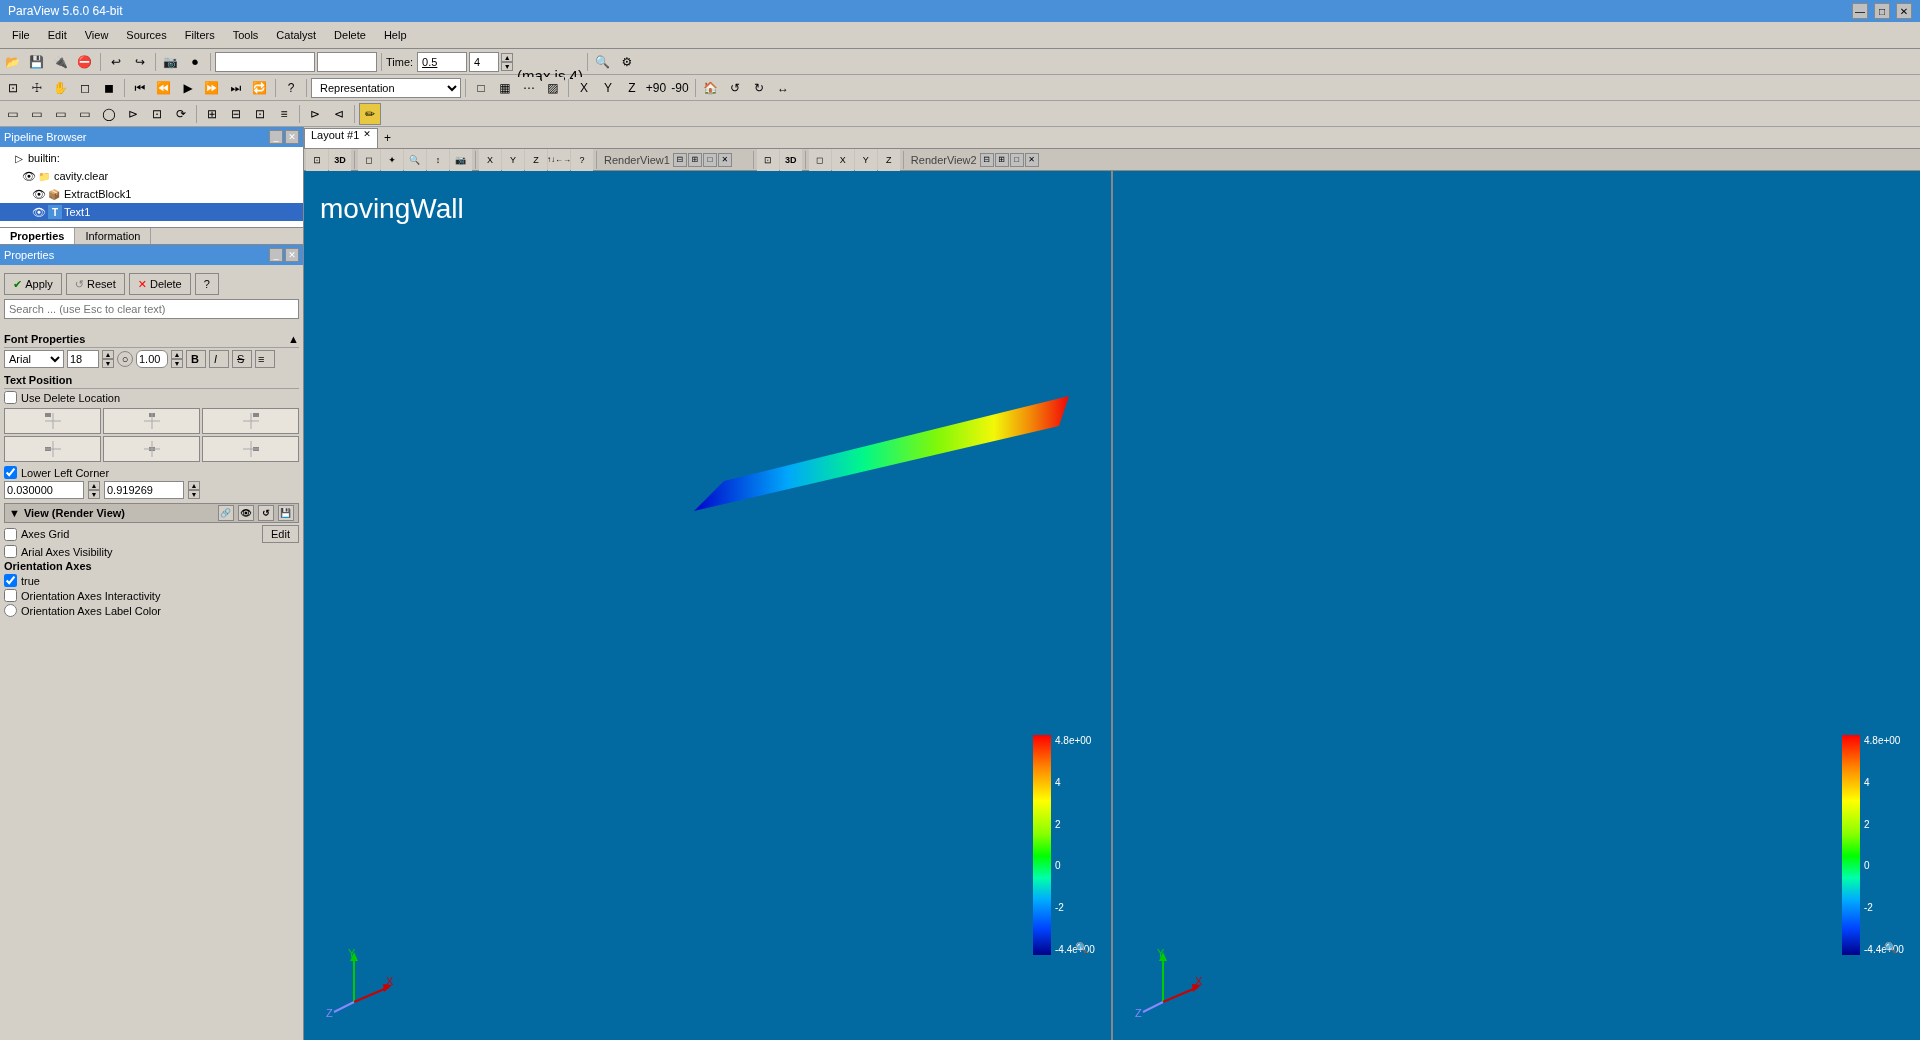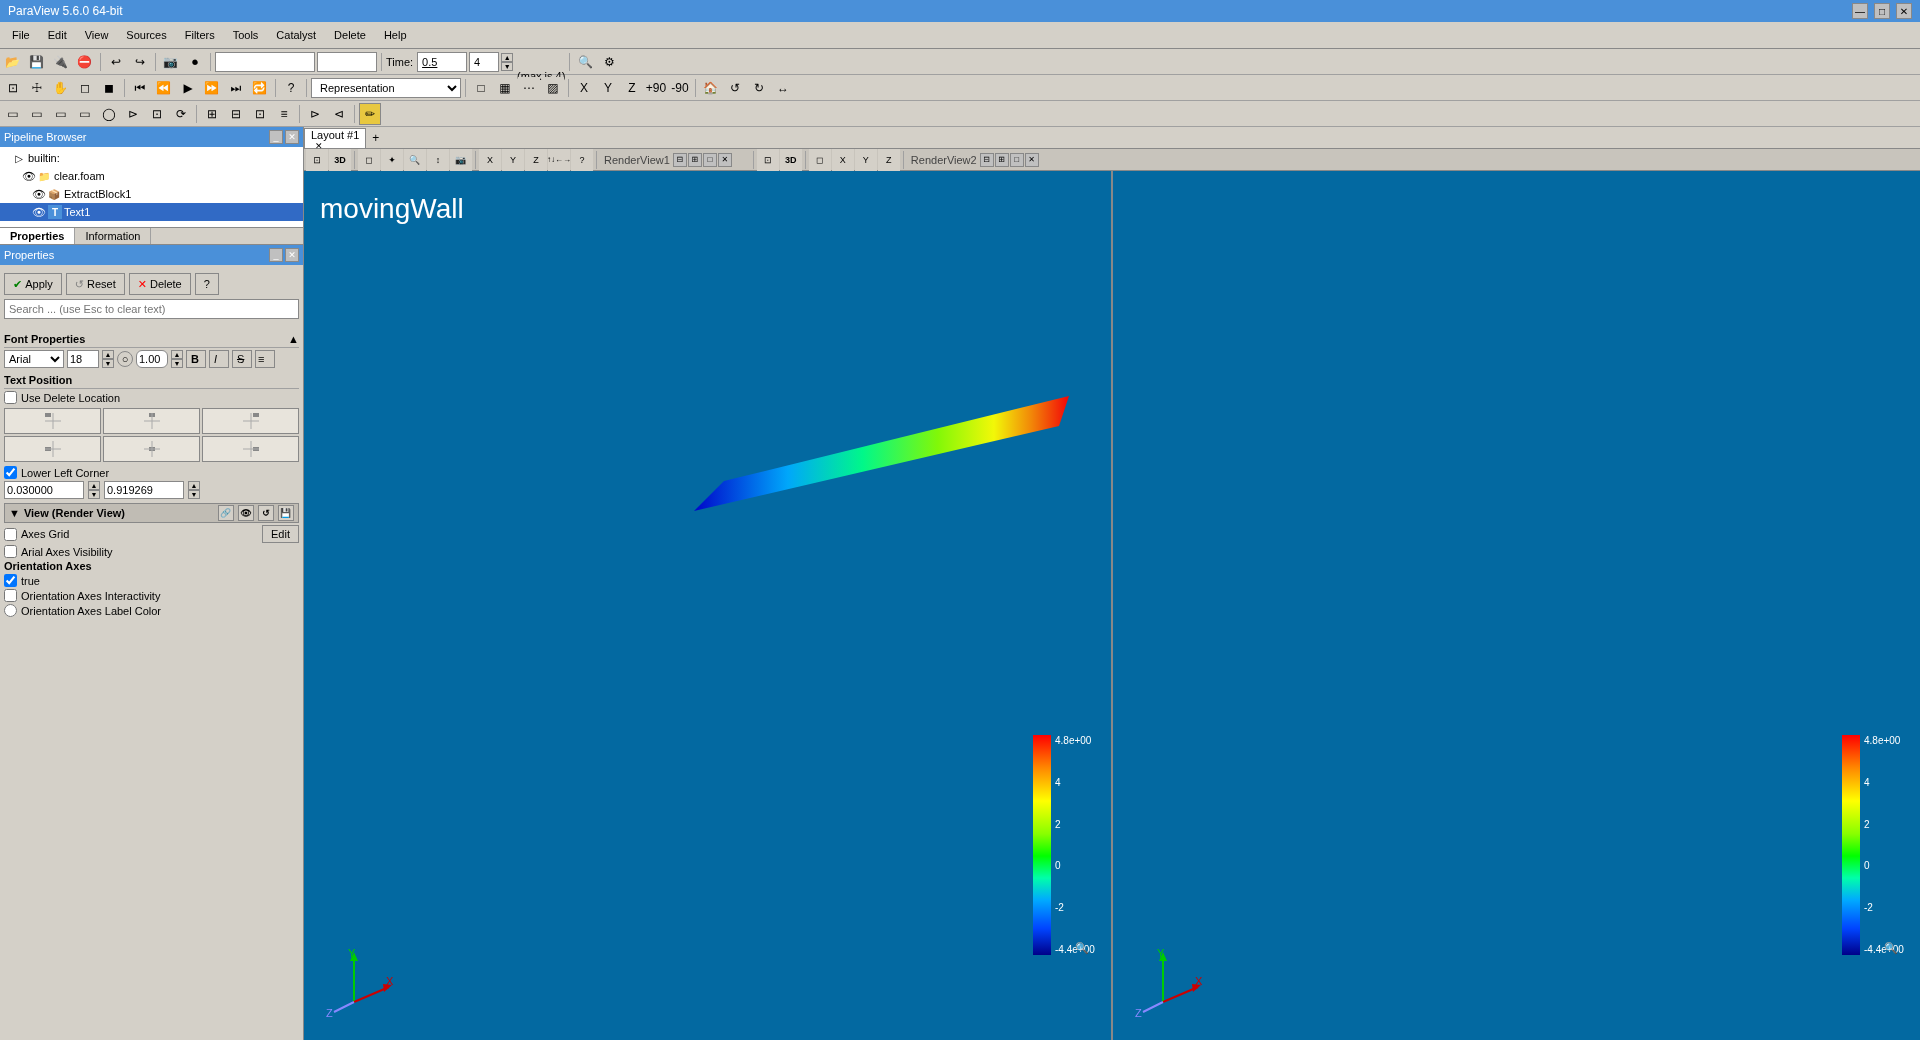--- a/index.html
+++ b/index.html
@@ -302,21 +302,20 @@
       display: flex;
       align-items: flex-start;
       height: 20px;
       padding: 0 6px;
       background: #d4d0c8;
       border: 1px solid #888;
       border-bottom: none;
       margin-right: 2px;
       font-size: 11px;
       cursor: pointer;
-      flex-direction: column;
     }
     .viewport-tab.active { background: white; }
     .tab-close { margin-left: 4px; font-size: 9px; cursor: pointer; }
     .tab-add { margin-left: 4px; font-size: 12px; cursor: pointer; }
 
     
     #viewport-toolbar {
       height: 22px;
       background: #c8c4bc;
       display: flex;
@@ -426,21 +425,21 @@
   <input class="toolbar-input" style="width: 100px;" placeholder="">
   <input class="toolbar-input" style="width: 60px;" placeholder="">
   <div class="toolbar-separator"></div>
   <span style="font-size:11px; margin-right:2px;">Time:</span>
   <input class="toolbar-input" style="width: 50px; text-decoration: underline;" value="0.5">
   <input class="toolbar-input" style="width: 30px;" value="4">
   <div class="spinner-btn">
     <div class="spinner-up">▲</div>
     <div class="spinner-down">▼</div>
   </div>
-  <span style="font-size:11px; margin-left:2px;margin-top:28px;">(max is 4)</span>
+  <span style="font-size:15px; margin-left:2px;margin-top:28px;">(max is 4)</span>
   <div class="toolbar-separator"></div>
   <button class="toolbar-btn">🔍</button>
   <button class="toolbar-btn">⚙</button>
 </div>
 
 <div class="toolbar-row">
   <button class="toolbar-btn">⊡</button>
   <button class="toolbar-btn">☩</button>
   <button class="toolbar-btn">✋</button>
   <button class="toolbar-btn">◻</button>
@@ -514,21 +513,21 @@
         <div class="tree-item">
           <span class="indent" style="width:4px"></span>
           <span class="icon">▷</span>
           <span>builtin:</span>
         </div>
 
         <div class="tree-item">
           <span class="indent" style="width:14px"></span>
           <span class="eye-btn">👁</span>
           <span class="icon">📁</span>
-          <span>clear.foam</span>
+          <span>cavity.clear</span>
         </div>
 
         <div class="tree-item">
           <span class="indent" style="width:24px"></span>
           <span class="eye-btn">👁</span>
           <span class="icon">📦</span>
           <span>ExtractBlock1</span>
         </div>
 
         <div class="tree-item selected">

